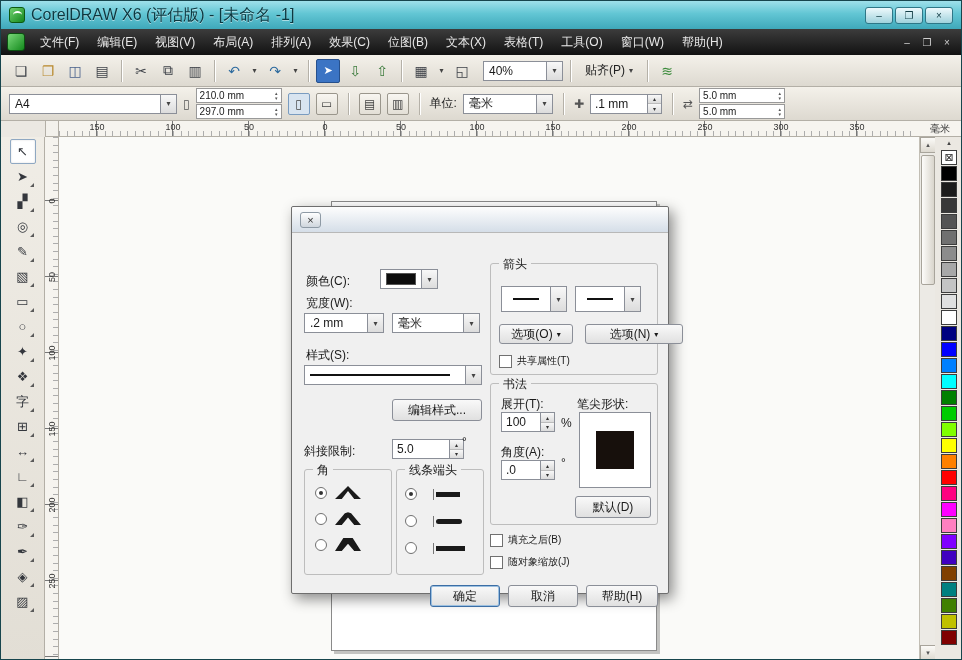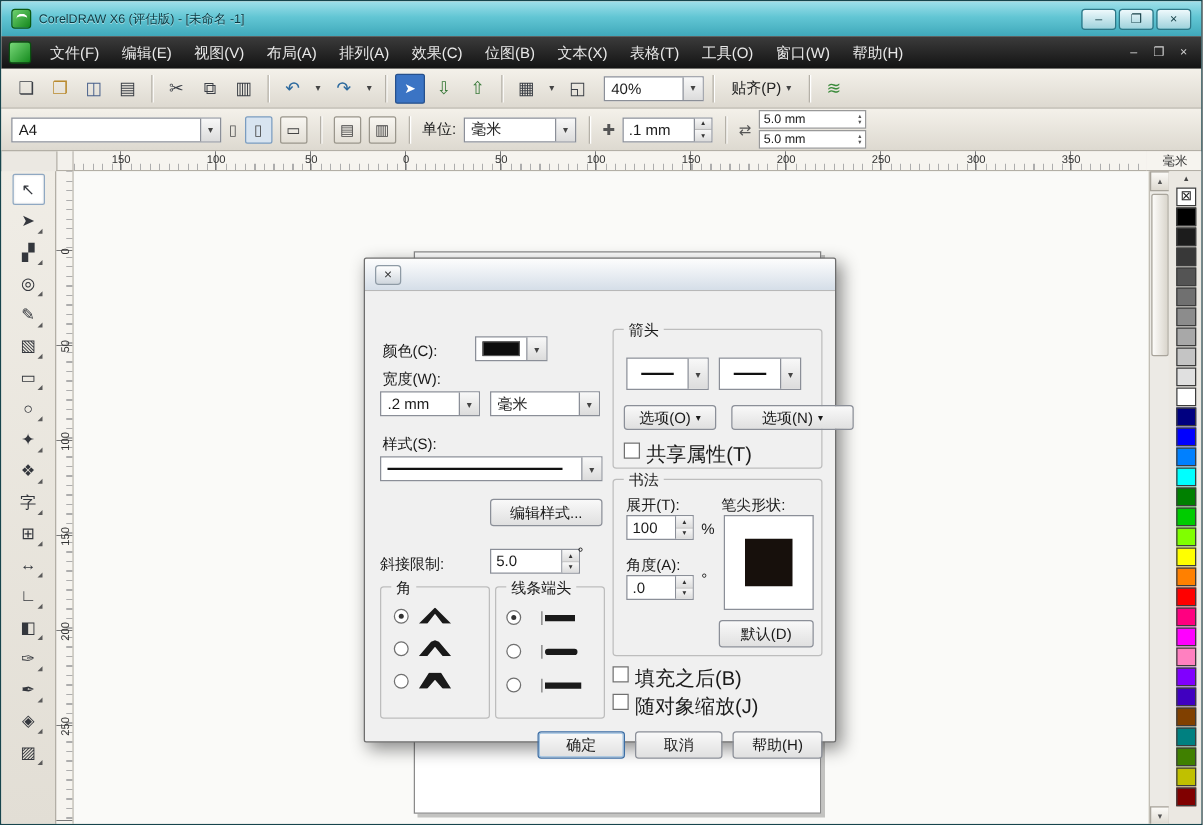--- a/index.html
+++ b/index.html
@@ -4,21 +4,21 @@
 <style>
   *{margin:0;padding:0;box-sizing:border-box}
   html,body{background:#555}
   body{font-family:"Liberation Sans","DejaVu Sans",sans-serif;font-size:12px;color:#1a1a1a}
   #app{position:relative;width:962px;height:660px;margin:0 auto;background:#ebe8e2;overflow:hidden;border:1px solid #17454d}
 
   
   .titlebar{position:absolute;left:0;top:0;width:100%;height:28px;background:linear-gradient(#9fe0ea,#62c6d4 45%,#3fa8ba);display:flex;align-items:center;padding:0 8px;gap:6px}
   .applogo{width:16px;height:16px;border-radius:3px;background:linear-gradient(135deg,#6fd16f,#14871c);border:1px solid #0c5a12;position:relative;flex:0 0 auto}
   .applogo::after{content:"";position:absolute;left:3px;top:3px;width:9px;height:6px;border-top:2px solid #fff;border-radius:50%}
-  .titletext{font-size:10px;color:#0c3840;text-shadow:0 1px 0 rgba(255,255,255,.5);flex:1;white-space:nowrap;overflow:hidden}
+  .titletext{font-size:16px;color:#0c3840;text-shadow:0 1px 0 rgba(255,255,255,.5);flex:1;white-space:nowrap;overflow:hidden}
   .winbtns{display:flex;gap:2px}
   .winbtn{width:28px;height:17px;border:1px solid #2e7787;border-radius:3px;background:linear-gradient(#eef9fc,#9fd2dc);display:flex;align-items:center;justify-content:center;font-size:10px;color:#123c44}
 
   
   .menubar{position:absolute;left:0;top:28px;width:100%;height:26px;background:linear-gradient(#3c3c3c,#121212);display:flex;align-items:center;padding:0 4px;color:#e8e8e8}
   .mlogo{width:18px;height:18px;border-radius:3px;background:linear-gradient(135deg,#79d879,#148a1d);border:1px solid #0a5110;margin:0 6px 0 2px;flex:0 0 auto}
   .menuitem{padding:12px 9px;height:26px;display:flex;align-items:center;font-size:12px;white-space:nowrap}
   .menuspacer{flex:1}
   .docbtn{width:20px;height:16px;display:flex;align-items:center;justify-content:center;color:#cfcfcf;font-size:10px}
 
@@ -88,21 +88,21 @@
   .dialog{position:absolute;left:290px;top:205px;width:378px;height:388px;background:#f0f0f0;border:1px solid #6e6e6e;border-radius:2px;box-shadow:4px 5px 14px rgba(0,0,0,.45);z-index:20}
   .dlg-titlebar{height:26px;background:linear-gradient(#fdfdfd,#d5dee8);border-bottom:1px solid #b8b8b8;display:flex;align-items:center;padding:0 8px;border-radius:2px 2px 0 0}
   .dlg-title{flex:1;font-size:12px;color:#1a1a1a}
   .dlg-close{width:21px;height:16px;border:1px solid #8e9aa5;border-radius:3px;background:linear-gradient(#fff,#cfd6dd);display:flex;align-items:center;justify-content:center;font-size:11px;color:#333}
   .dbody{position:absolute;left:0;top:26px;right:0;bottom:0}
   .dlabel{position:absolute;font-size:12px;white-space:nowrap}
   .dcombo{position:absolute}
   .dspin{position:absolute}
   .btn{position:absolute;display:flex;align-items:center;justify-content:center;gap:4px;height:22px;font-size:12px;background:linear-gradient(#f9f9f9,#e0e0e0);border:1px solid #8b8f98;border-radius:3px}
   .btn.default{border-color:#3c6ea5;box-shadow:0 0 0 1px #9cc0e0 inset}
-  .chk{position:absolute;display:flex;align-items:flex-start;gap:5px;font-size:16px}
+  .chk{position:absolute;display:flex;align-items:flex-end;gap:5px;font-size:10px}
   .chk .box{width:13px;height:13px;background:#fff;border:1px solid #707070;flex:0 0 auto}
   .group{position:absolute;border:1px solid #bdbdbd;border-radius:3px}
   .group .glab{position:absolute;top:-8px;left:8px;background:#f0f0f0;padding:0 4px;font-size:12px;white-space:nowrap}
   .rrow{display:flex;align-items:center;gap:8px;padding-left:10px}
   .radio{width:12px;height:12px;border:1px solid #707070;border-radius:50%;background:#fff;position:relative;flex:0 0 auto}
   .radio.sel::after{content:"";position:absolute;inset:3px;background:#333;border-radius:50%}
   .chev{width:26px;height:13px;background:#1a1a1a}
   .chev.m{clip-path:polygon(50% 0,100% 100%,74% 100%,50% 38%,26% 100%,0 100%)}
   .chev.r{clip-path:polygon(38% 10%,50% 2%,62% 10%,100% 100%,74% 100%,50% 42%,26% 100%,0 100%)}
   .chev.b{clip-path:polygon(32% 0,68% 0,100% 100%,74% 100%,50% 45%,26% 100%,0 100%)}
@@ -233,20 +233,36 @@
         <span class="ticon" style="color:#3a8a3a">≋</span>
       </span>
   </div>
 
   <div class="propbar">
     <span class="combo" style="width:168px">
       <span class="cval">A4</span>
       <span class="carr">▾</span>
     </span>
     <span class="picon">▯</span>
+    <span class="minicol">
+      <span class="mini">
+        <span class="mval">210.0 mm</span>
+        <span class="marr">
+            <span>▴</span>
+            <span>▾</span>
+          </span>
+      </span>
+      <span class="mini">
+        <span class="mval">297.0 mm</span>
+        <span class="marr">
+            <span>▴</span>
+            <span>▾</span>
+          </span>
+      </span>
+    </span>
     <span class="sqbtn pressed">
         <span>▯</span>
       </span>
     <span class="sqbtn">
         <span>▭</span>
       </span>
     <span class="sep"></span>
     <span class="sqbtn">
         <span>▤</span>
       </span>

